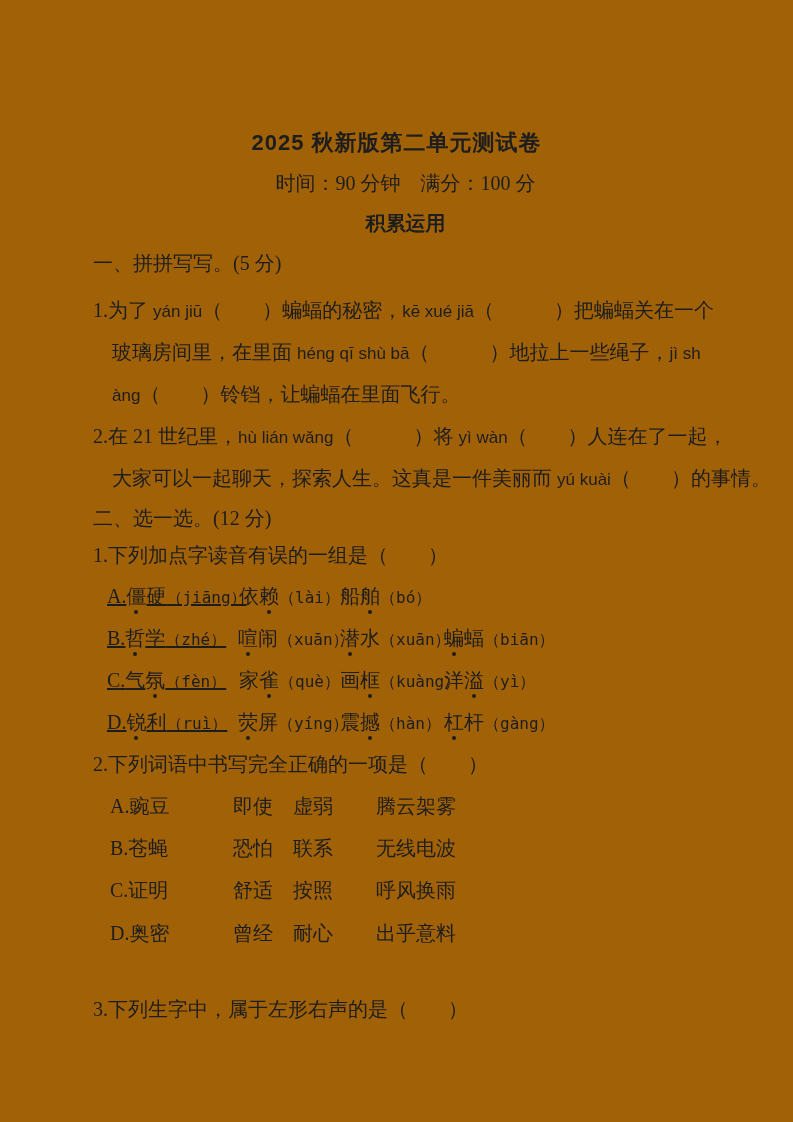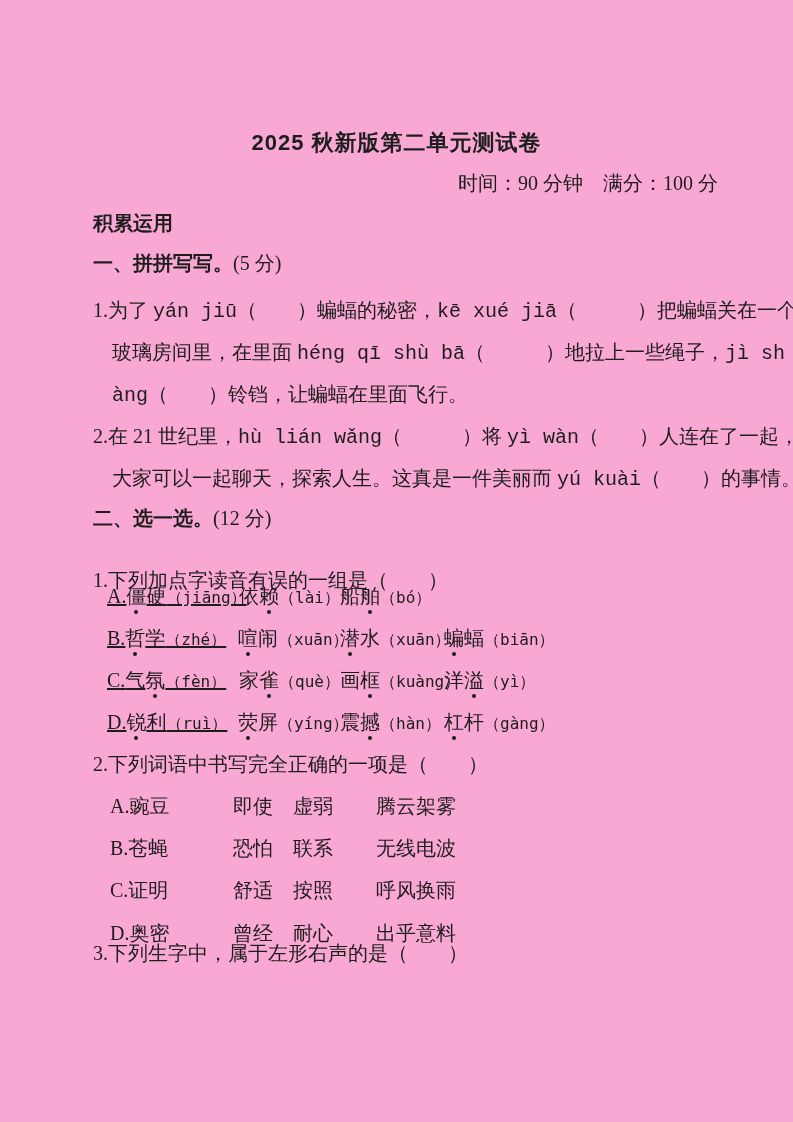--- a/index.html
+++ b/index.html
@@ -1,53 +1,53 @@
 <!DOCTYPE html>
 <html><head>
 <meta charset="utf-8">
 <style>
   html,body{margin:0;padding:0;background:#ffffff;}
   .page{
     position:relative;
     width:793px;height:1122px;
-    background:#f9a8d4;
+    background:#a16207;
     overflow:hidden;
     color:#1d1d1d;
     font-family:"Liberation Serif","DejaVu Serif",serif;
   }
   .row{
     position:absolute;
     left:93px;right:75px;
     font-size:20px;line-height:26px;
     white-space:nowrap;
   }
   .title{
     left:0;right:0;
     text-align:center;
     font-family:"Liberation Sans","DejaVu Sans",sans-serif;
     font-weight:700;
     font-size:22px;
     letter-spacing:1px;
   }
-  .meta{text-align:right;}
+  .meta{text-align:center;}
   .banner{
-    text-align:left;
+    text-align:center;
     font-family:Liberation Sans, sans-serif;
     font-weight:700;
   }
   .hb{
     font-family:"Liberation Sans","DejaVu Sans",sans-serif;
-    font-weight:700;
+    font-weight:400;
     margin-top:40px;
   }
   .hs{font-weight:400;}
   .zh{font-family:"Liberation Serif","DejaVu Serif",serif;}
   .py{
-    font-family:Liberation Mono, monospace;
-    font-size:20px;
+    font-family:Liberation Sans, sans-serif;
+    font-size:17px;
   }
   .pyo{
     font-family:"DejaVu Sans Mono",monospace;
     font-size:16px;
   }
   .indent{padding-left:19px;}
   .optrow{display:flex;}
   .opt1{padding-left:14px;}
   .opt2{padding-left:17px;}
   .opt1 .w1{width:131px;text-decoration:underline;}
@@ -102,21 +102,21 @@
   </div>
 
   <div class="row indent" style="top:465px">
     <span class="zh">大家可以一起聊天，探索人生。这真是一件美丽而 </span><span class="py">yú kuài</span><span class="zh">（　　）的事情。</span>
   </div>
 
   <div class="row" style="top:505px">
     <span class="hb">二、选一选。</span><span class="hs">(12 分)</span>
   </div>
 
-  <div class="row" style="top:567px">1.下列加点字读音有误的一组是（　　）</div>
+  <div class="row" style="top:542px">1.下列加点字读音有误的一组是（　　）</div>
 
   <div class="row optrow opt1" style="top:583px">
     <span class="cell w1"><span class="zh">A.</span><span class="zh"></span><span class="zh dc">僵</span><span class="zh">硬</span><span class="pyo">（jiāng）</span></span>
     <span class="cell w2"><span class="zh">依</span><span class="zh dc">赖</span><span class="zh"></span><span class="pyo">（lài）</span></span>
     <span class="cell w3"><span class="zh">船</span><span class="zh dc">舶</span><span class="zh"></span><span class="pyo">（bó）</span></span>
   </div>
 
   <div class="row optrow opt1" style="top:625px">
     <span class="cell w1"><span class="zh">B.</span><span class="zh"></span><span class="zh dc">哲</span><span class="zh">学</span><span class="pyo">（zhé）</span></span>
     <span class="cell w2"><span class="zh"></span><span class="zh dc">喧</span><span class="zh">闹</span><span class="pyo">（xuān）</span></span>
@@ -161,15 +161,15 @@
     <span class="cell last zh">呼风换雨</span>
   </div>
 
   <div class="row optrow opt2" style="top:920px">
     <span class="cell w1"><span class="zh">D.</span><span class="zh">奥密</span></span>
     <span class="cell w2 zh">曾经</span>
     <span class="cell w3 zh">耐心</span>
     <span class="cell last zh">出乎意料</span>
   </div>
 
-  <div class="row" style="top:940px">3.下列生字中，属于左形右声的是（　　）</div>
+  <div class="row" style="top:996px">3.下列生字中，属于左形右声的是（　　）</div>
 
 </div>
 
 </body></html>

